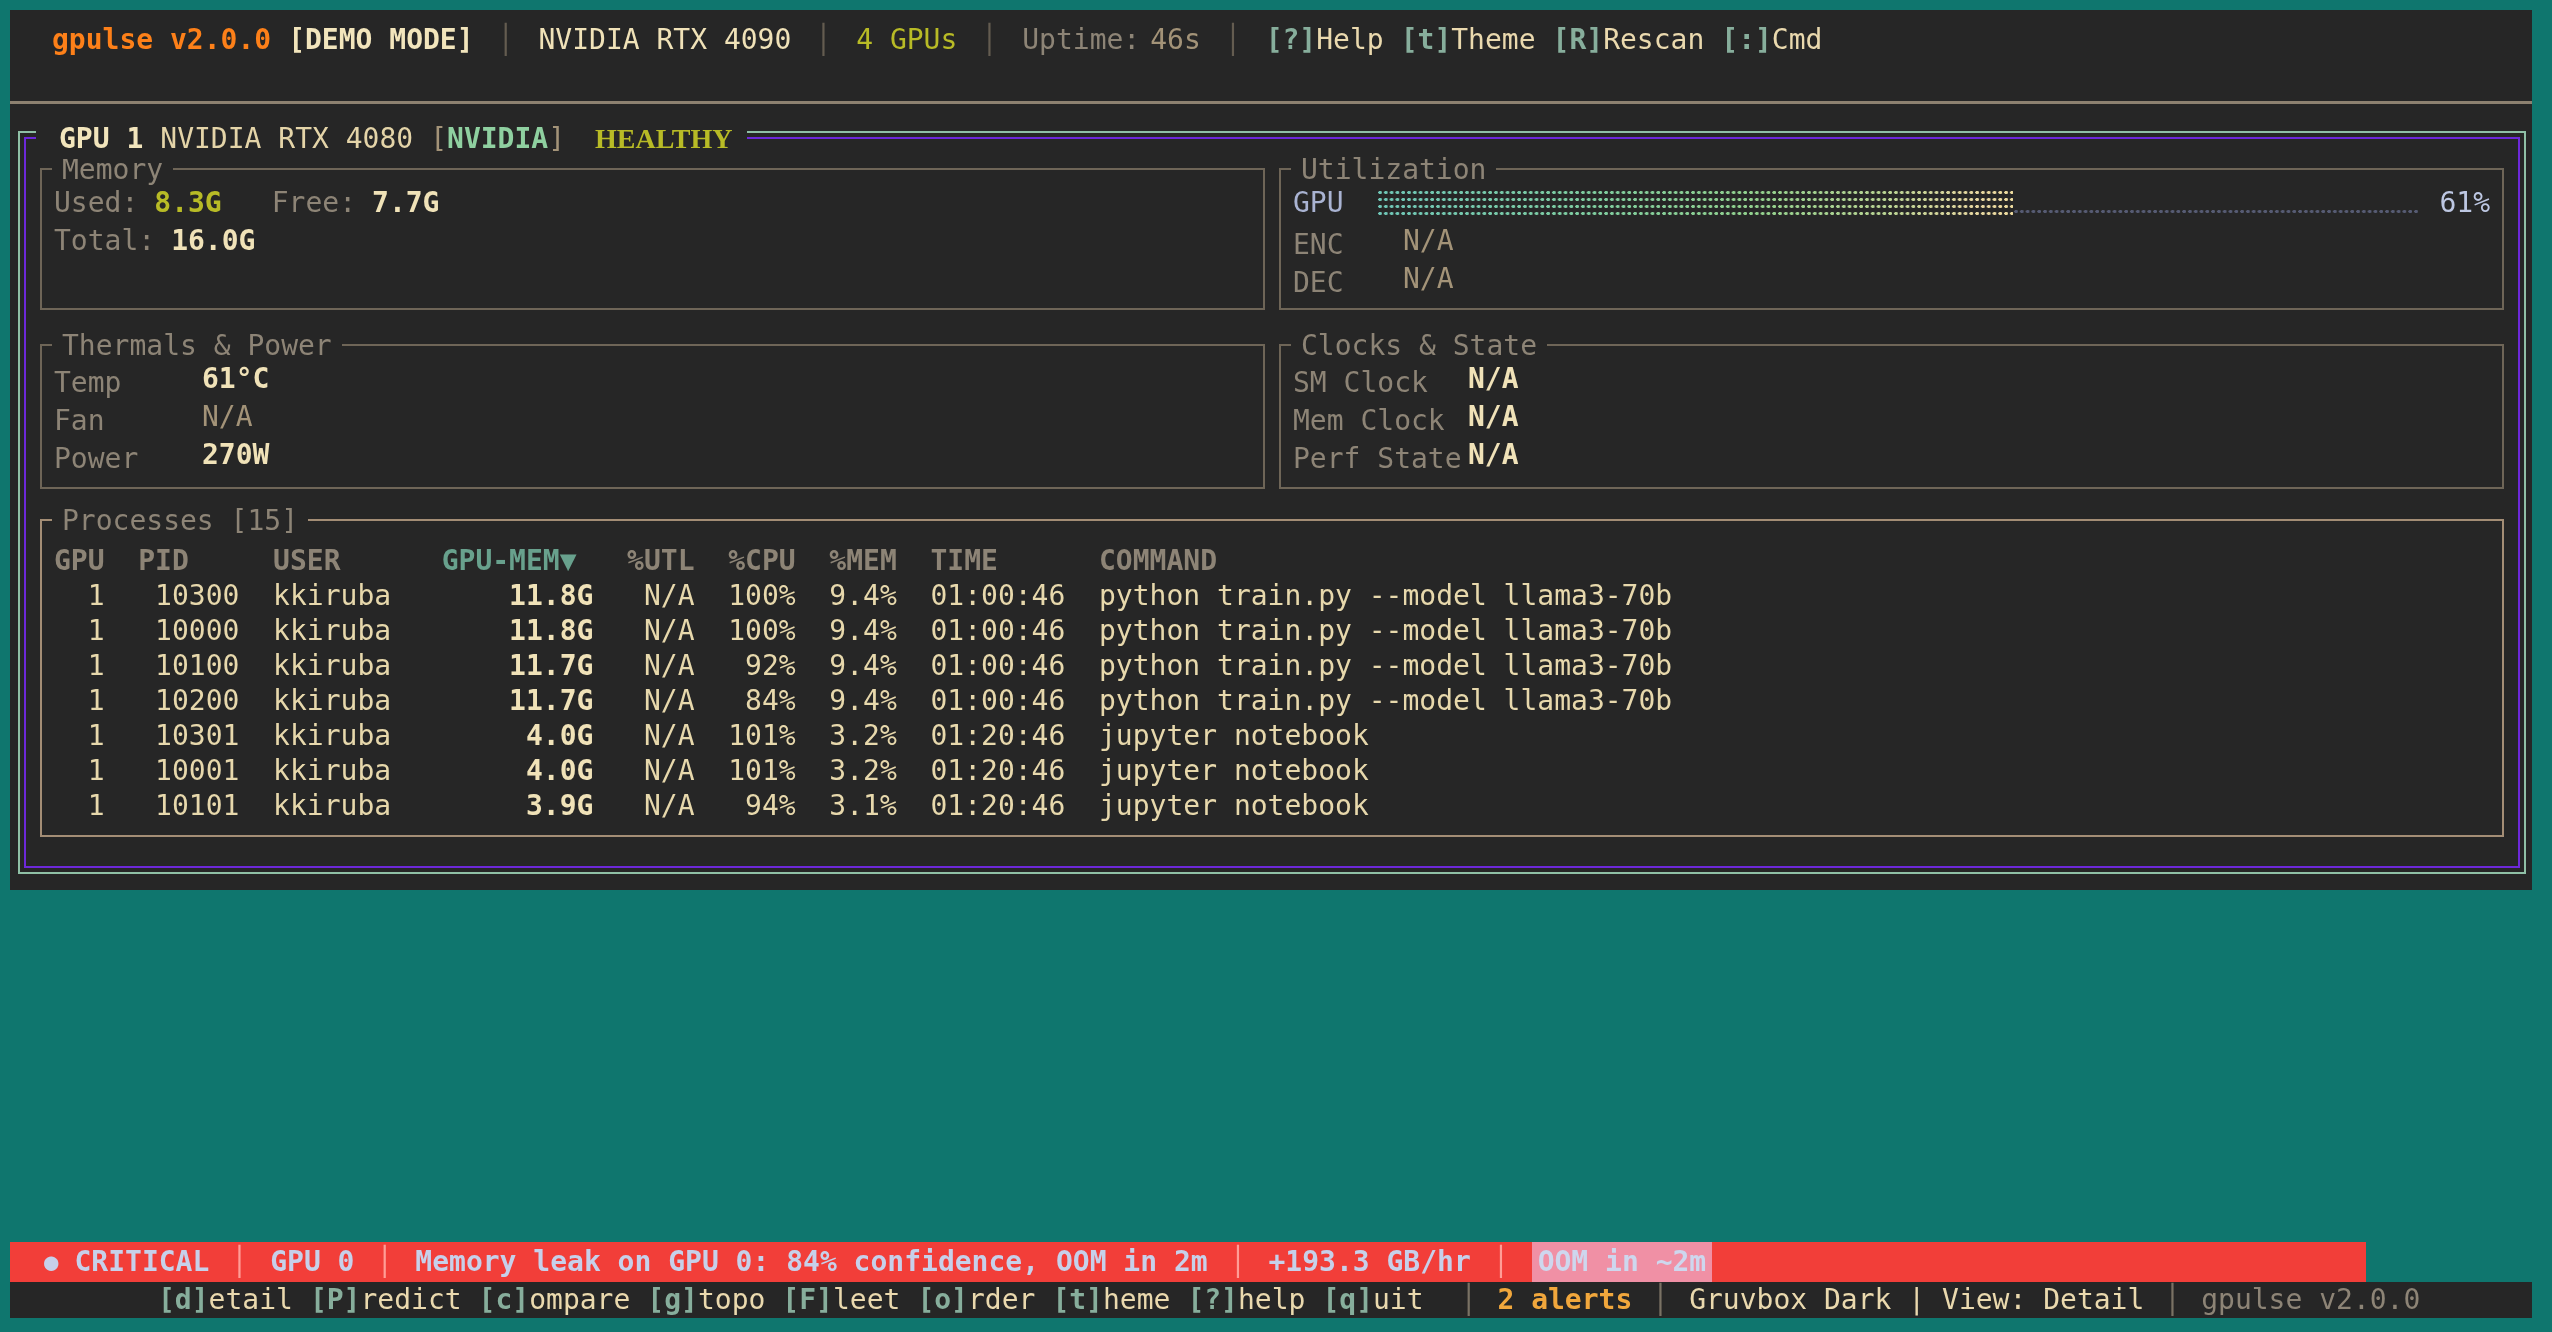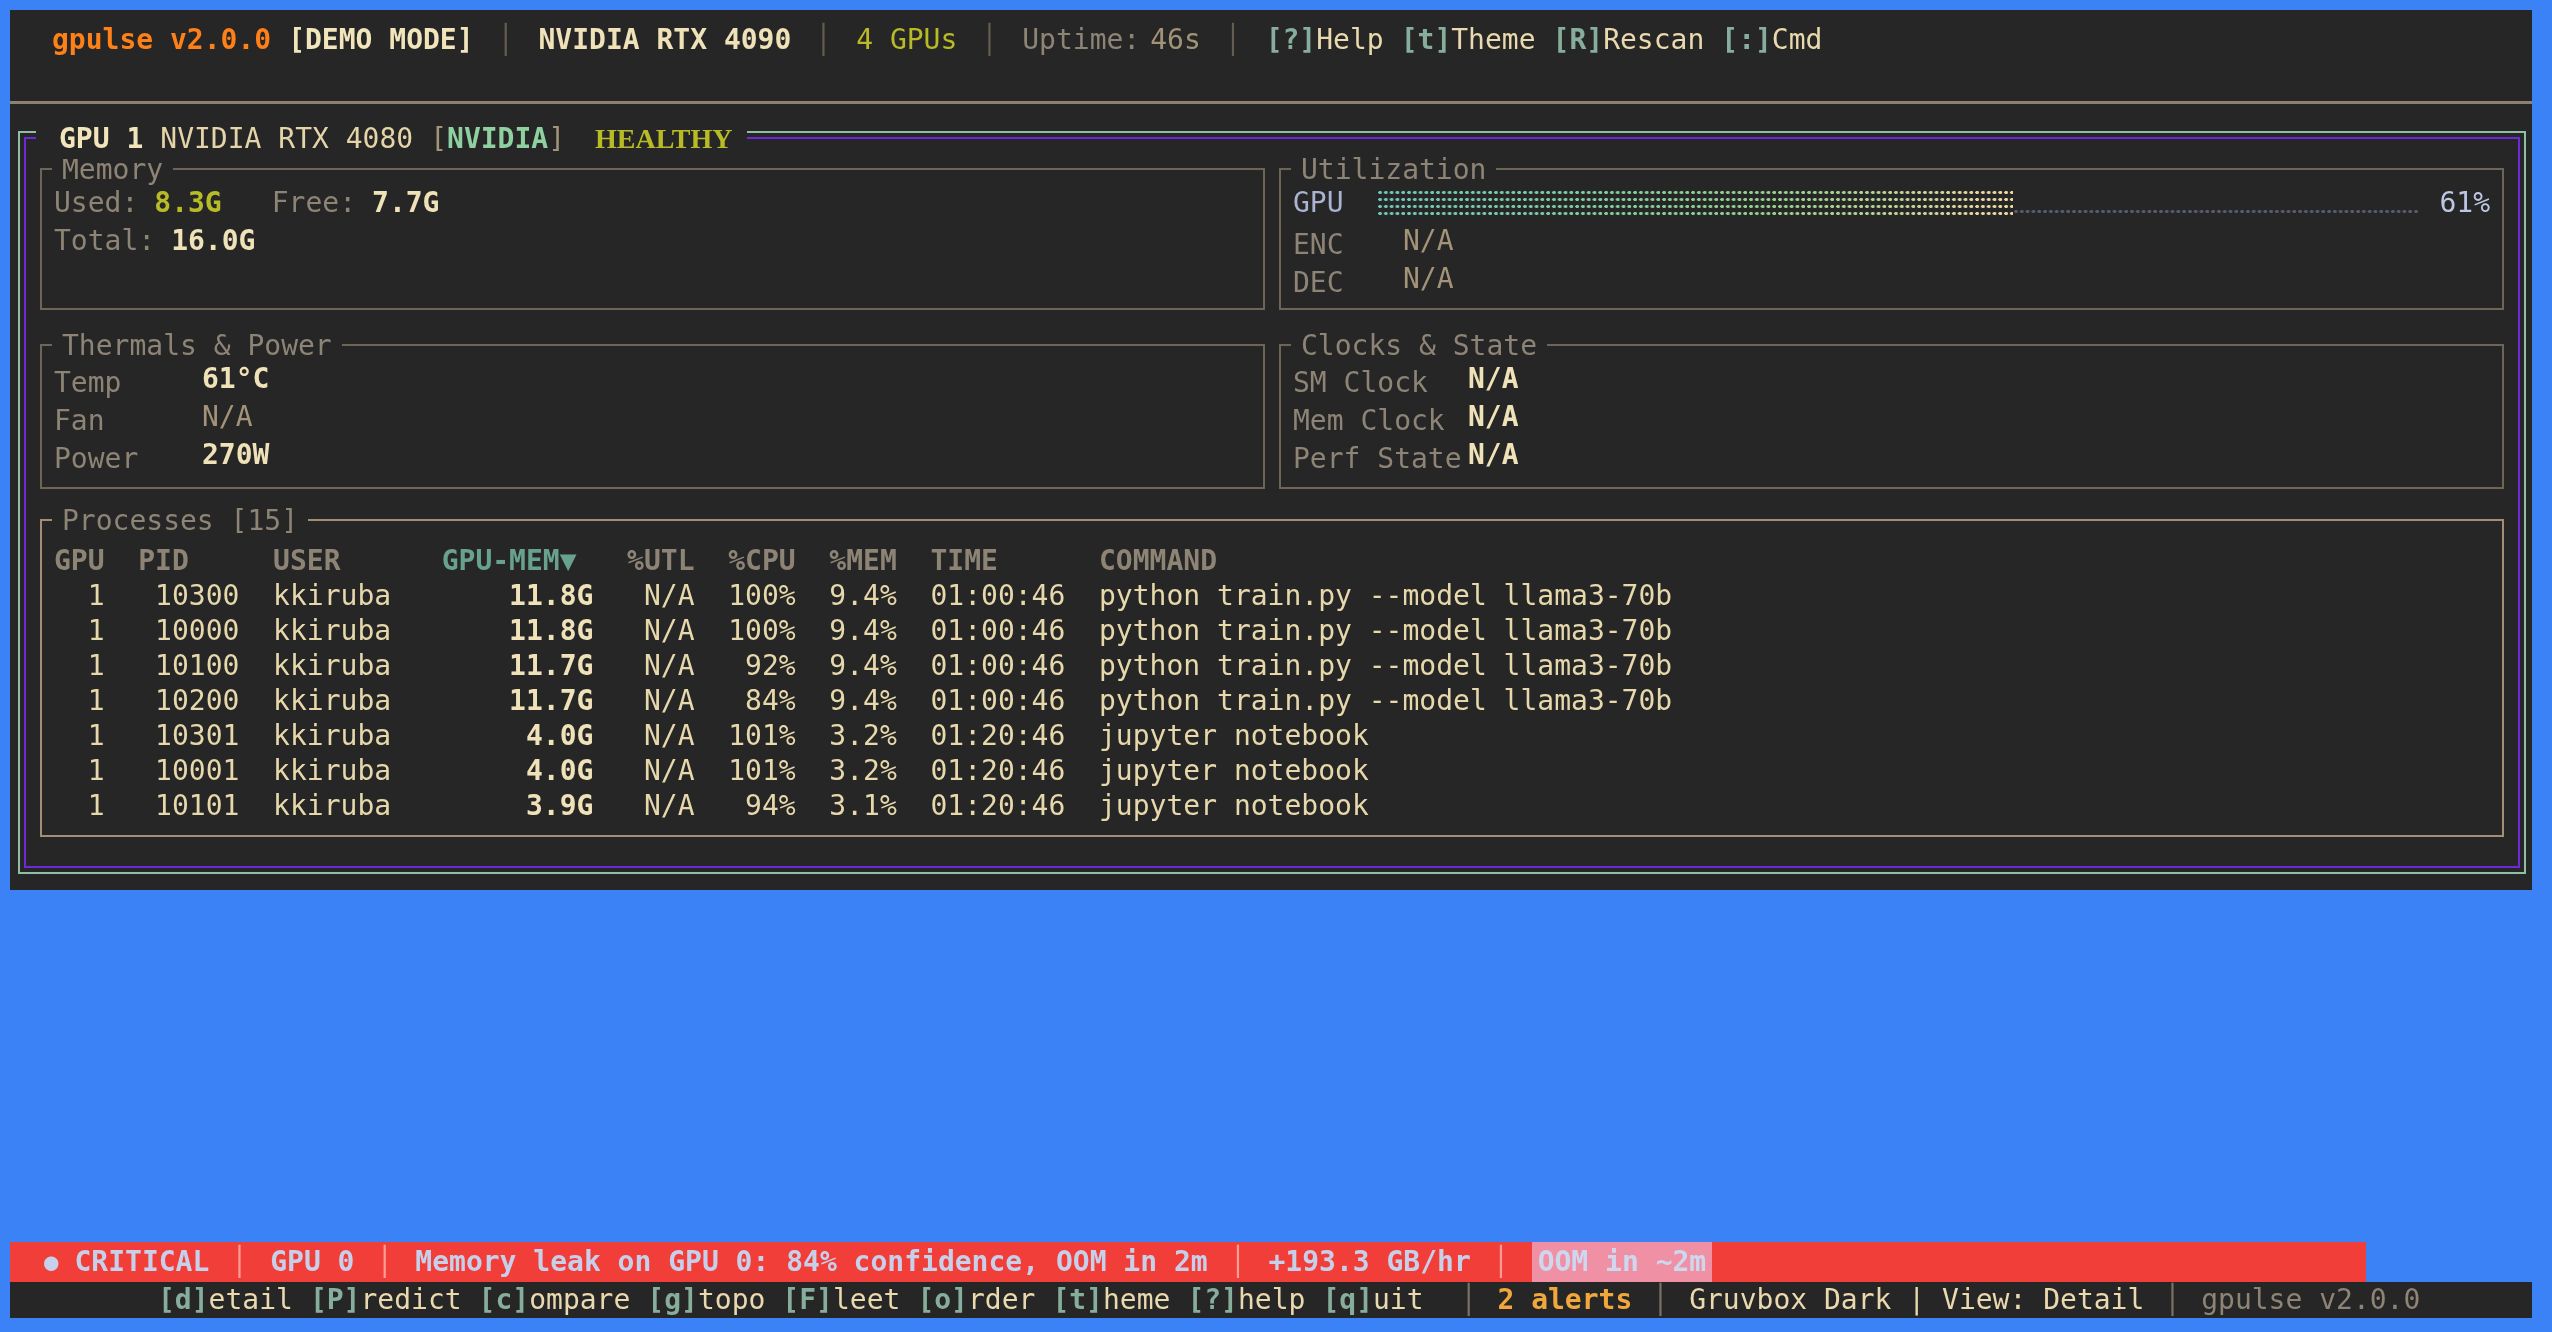--- a/index.html
+++ b/index.html
@@ -1,29 +1,29 @@
 <!DOCTYPE html>
 <html><head>
 <meta charset="utf-8">
 <style>
   * { box-sizing: border-box; margin: 0; padding: 0; }
   html,body { background:#191b28; }
   .screen {
     position: relative; width: 2552px; height: 1332px; overflow: hidden;
-    background:#3b82f6; font-family:"DejaVu Sans Mono", monospace;
+    background:#0f766e; font-family:"DejaVu Sans Mono", monospace;
     font-size:28px; line-height:1.2; color:#ead9ae;
   }
   .term { position:absolute; left:10px; top:10px; width:2522px; height:880px; background:#262626; }
 
   
   .app-header { display:flex; align-items:center; padding:12px 0 0 42px; height:48px; white-space:pre; }
   .hd-app { color:#fd8019; font-weight:700; }
   .hd-mode { color:#f2e5bc; font-weight:700; margin-left:17px; }
   .hd-sep { color:#645c50; margin:0 24px; font-weight:400; }
-  .hd-model { color:#f0e2b8; font-weight:700; }
+  .hd-model { color:#f0e2b8; font-weight:400; }
   .hd-count { color:#b8bb26; }
   .hd-uptime-label { color:#8d8476; }
   .hd-uptime-value { color:#a39378; margin-left:10px; }
   .shortcuts { display:flex; white-space:pre; }
   .shortcut { margin-right:17px; }
   .sc-key { color:#87ae9c; font-weight:700; }
   .sc-label { color:#ead9ae; }
   .header-rule { position:absolute; left:0; top:91px; width:100%; height:3px; background:#8d8170; }
 
   

